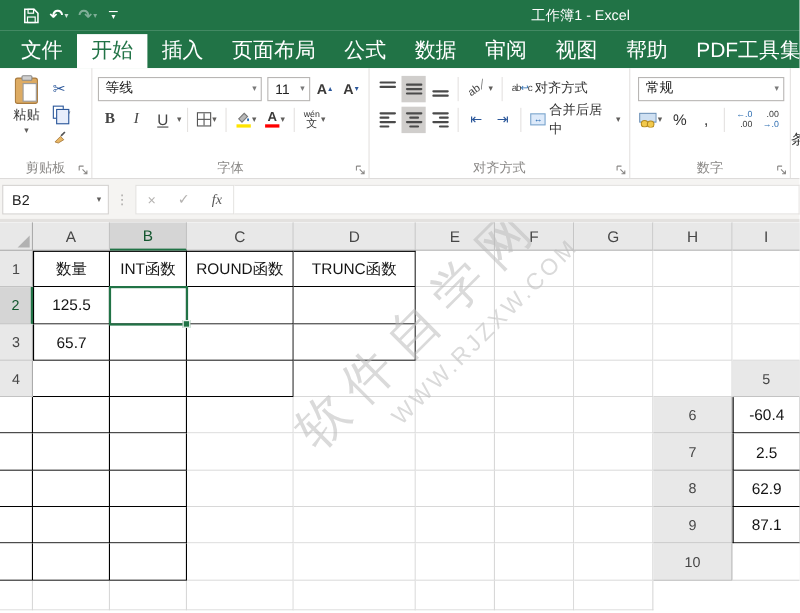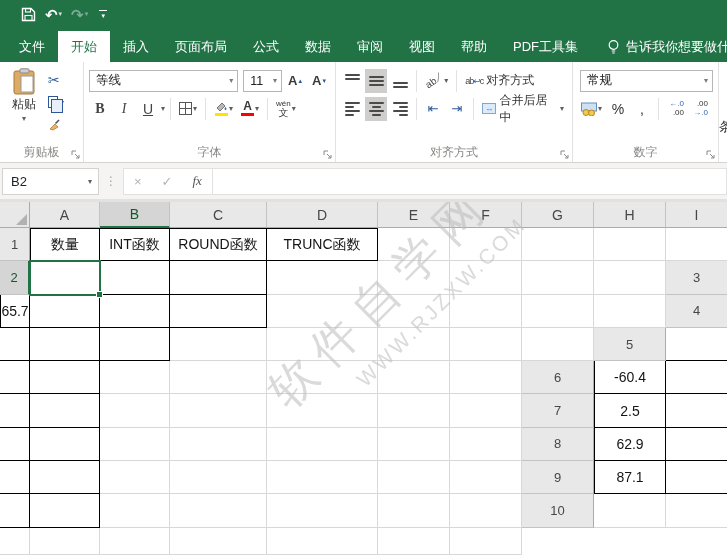--- a/index.html
+++ b/index.html
@@ -14,21 +14,21 @@
   .glyph-redo { color:#7fae97; }
   .tiny-caret { font-size:7px; color:#cfe3d8; }
   .tiny-caret.dim { color:#7fae97; }
   .qat-custom { display:flex; flex-direction:column; align-items:center; line-height:5px; margin-left:2px; }
   .qat-custom .bar { width:8px; border-top:1px solid #fff; margin-bottom:2px; }
   .qat-custom .crt { font-size:7px; color:#fff; }
   .win-title { position:absolute; left:483px; top:0; height:28px; line-height:28px; font-size:13px; color:#fdfdfd; white-space:nowrap; }
 
   
   .tabsrow { height:34px; background:#217346; display:flex; align-items:flex-end; padding-left:6px; }
-  .tab { color:#fff; font-size:13px; height:31px; line-height:31px; padding:0 13px; white-space:nowrap; cursor:default; }
+  .tab { color:#fff; font-size:19px; height:31px; line-height:31px; padding:0 13px; white-space:nowrap; cursor:default; }
   .tab.active { background:#fff; color:#217346; }
   .tellme { display:flex; align-items:center; gap:6px; color:#fff; font-size:13px; height:31px; margin-left:16px; white-space:nowrap; }
 
   
   .ribbon { height:101px; background:#fff; border-bottom:1px solid #d5d3d1; display:flex; position:relative; }
   .rgroup { position:relative; border-right:1px solid #e4e2e0; padding:4px 2px 17px; flex:0 0 auto; }
   .g-clip { width:84px; } .g-font { width:252px; } .g-align { width:237px; } .g-num { width:146px; }
   .rg-label { position:absolute; bottom:1px; left:0; right:0; text-align:center; font-size:12px; color:#8a8886; white-space:nowrap; }
   .launcher { position:absolute; right:3px; bottom:3px; width:9px; height:9px; }
   .rrow { display:flex; align-items:center; height:27px; margin:1px 3px; gap:2px; }
@@ -135,20 +135,21 @@
     </span>
     <span class="qat-btn">
       <span class="glyph-redo">↷</span>
       <span class="tiny-caret dim">▾</span>
     </span>
     <span class="qat-custom">
       <span class="bar"></span>
       <span class="crt">▾</span>
     </span>
   </div>
+  <span class="win-title">工作簿1 - Excel</span>
 </div>
 
 <div class="tabsrow">
   <span class="tab">文件</span>
   <span class="tab active">开始</span>
   <span class="tab">插入</span>
   <span class="tab">页面布局</span>
   <span class="tab">公式</span>
   <span class="tab">数据</span>
   <span class="tab">审阅</span>
@@ -416,20 +417,21 @@
     <div class="cell tbl t-top t-left">数量</div>
     <div class="cell tbl t-top">INT函数</div>
     <div class="cell tbl t-top">ROUND函数</div>
     <div class="cell tbl t-top">TRUNC函数</div>
     <div class="cell"></div>
     <div class="cell"></div>
     <div class="cell"></div>
     <div class="cell"></div>
     <div class="cell"></div>
     <div class="rh sel-row">2</div>
+    <div class="cell tbl t-left">125.5</div>
     <div class="cell tbl selcell"></div>
     <div class="cell tbl"></div>
     <div class="cell tbl"></div>
     <div class="cell"></div>
     <div class="cell"></div>
     <div class="cell"></div>
     <div class="cell"></div>
     <div class="cell"></div>
     <div class="rh">3</div>
     <div class="cell tbl t-left">65.7</div>

